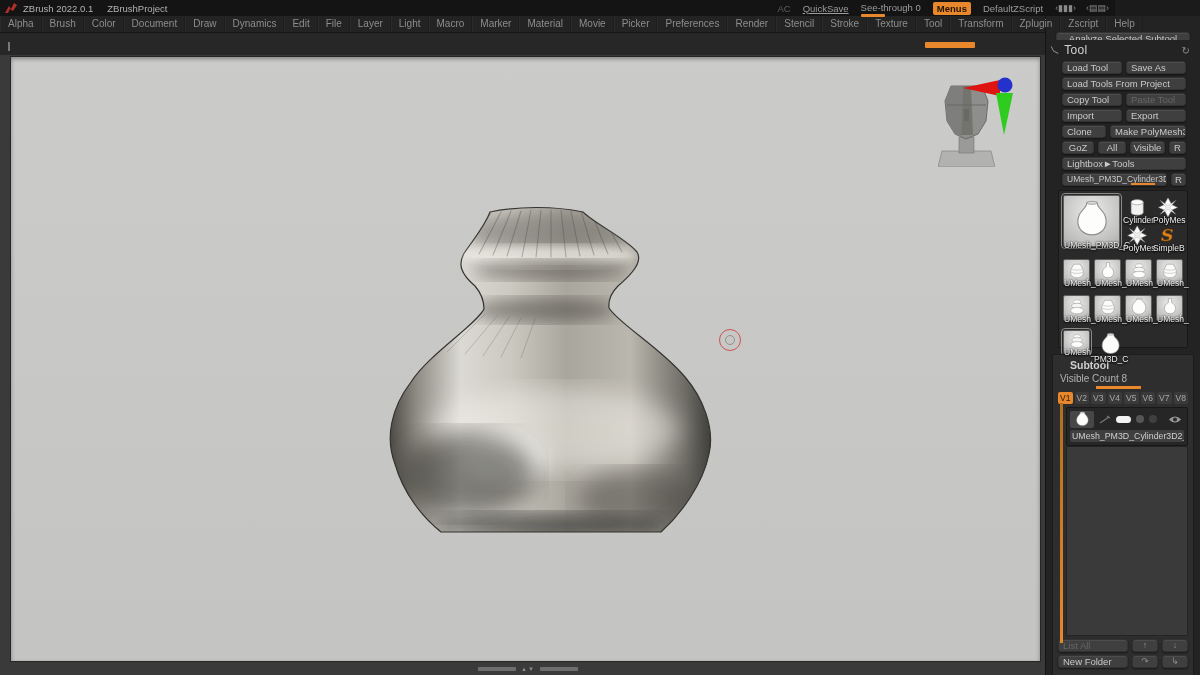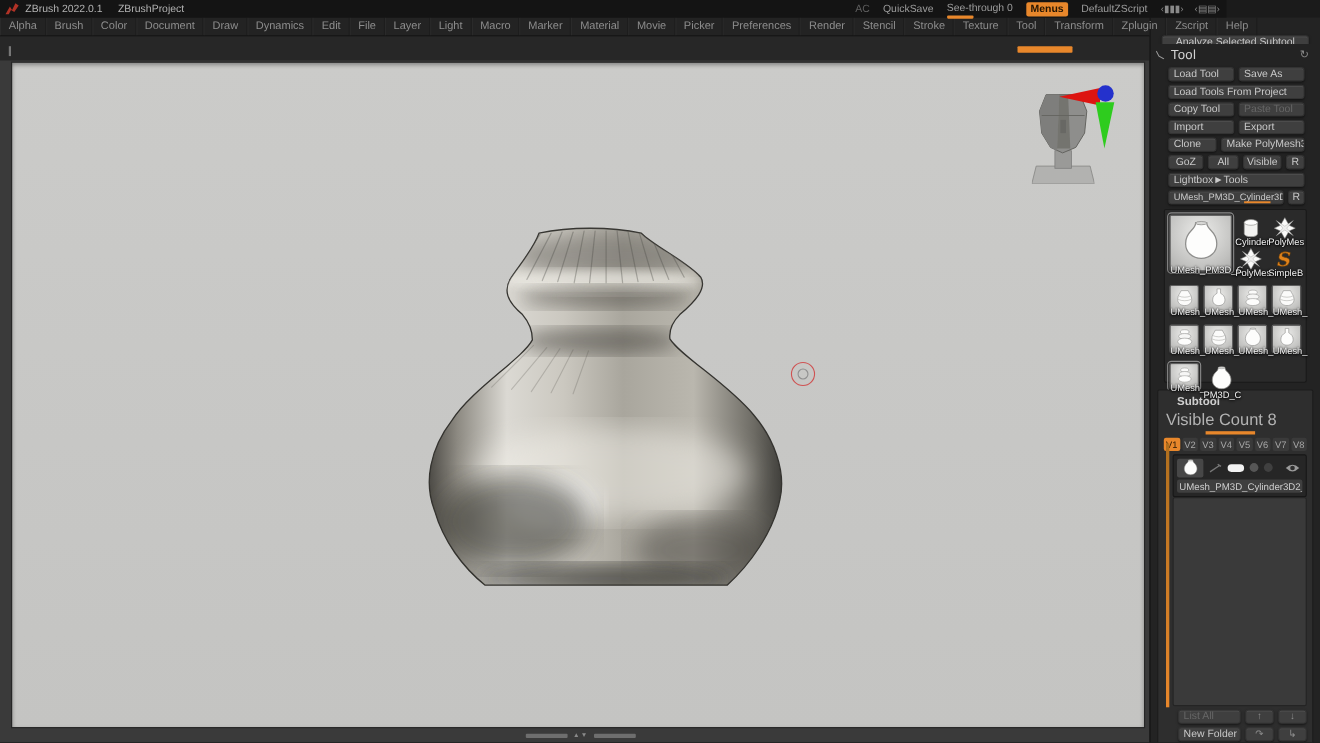--- a/index.html
+++ b/index.html
@@ -10,21 +10,21 @@
   
   #titlebar { position:absolute; left:0; top:0; width:1115px; height:16px;
     background:#141414; display:flex; align-items:center; font-size:9.5px;
     color:#8f8f8f; white-space:nowrap; z-index:30; }
   #titlebar .logo { width:14px; height:12px; margin:0 5px 0 4px; flex:0 0 auto; }
   .tb-app { color:#b3b3b3; margin-right:14px; }
   .tb-proj { color:#b3b3b3; margin-right:6px; }
   .tb-stats { color:#8a8a8a; letter-spacing:.2px; }
   .tb-right { margin-left:auto; display:flex; align-items:center; gap:12px; padding-right:6px; }
   .tb-ac { color:#5f5f5f; }
-  .tb-qs { color:#9c9c9c; }
+  .tb-qs { color:#9c9c9c;text-decoration:underline; }
   .tb-see { position:relative; color:#9c9c9c; padding-bottom:1px; }
   .tb-see .slider { position:absolute; left:0; bottom:-3px; width:24px; height:3px;
     background:#e8872b; border-radius:1px; }
   .tb-menus { background:#e8872b; color:#241503; padding:1px 4px; border-radius:2px;
     font-weight:bold; }
   .tb-zscript { color:#9c9c9c; }
   .tb-icons { display:flex; gap:10px; color:#8a8a8a; font-size:9px; }
 
   
   #menubar { position:absolute; left:0; top:16px; width:1045px; height:17px;
@@ -101,21 +101,21 @@
     text-shadow:0 1px 2px #000, 0 0 2px #000; white-space:nowrap; z-index:3; }
   .trow4 { display:flex; gap:4px; margin-top:10px; }
   .trow4 .thumb { width:29px; height:26px; }
   .trowD { display:flex; gap:4px; margin-top:9px; }
   .trowD .thumb { width:27px; height:24px; }
 
   
   .subtoolbox { margin:6px 6px 0 6px; background:#2e2e2e; border:1px solid #1c1c1c;
     border-radius:2px; padding:3px 5px; position:relative; height:355px; }
   .st-title { color:#cfcfcf; font-size:10.5px; padding:1px 0 2px 12px;font-weight:bold; }
-  .st-count { color:#b2b2b2; font-size:15px; padding-left:2px; }
+  .st-count { color:#b2b2b2; font-size:10px; padding-left:2px; }
   .st-count-slider { margin:2px 0 3px 38px; width:45px; height:3px; background:#e8872b; }
   .vtabs { display:flex; gap:2px; margin-bottom:3px; }
   .vtab { flex:1; background:#3a3a3a; color:#a8a8a8; font-size:8.5px; text-align:center;
     height:12px; line-height:12px; border-radius:2px; cursor:pointer; }
   .vtabs .vtab:first-child { background:#e8872b; color:#2a1a05; font-weight:normal; }
   .st-scroll { position:absolute; left:7px; top:48px; width:3px; height:240px;
     background:linear-gradient(#b06f1e, #e8872b); z-index:4; }
   .st-item { margin-left:8px; background:#262626; border:1px solid #171717; border-radius:2px;
     padding:2px 3px 0 3px; }
   .st-item-top { display:flex; align-items:center; gap:5px; height:18px; }
@@ -123,21 +123,21 @@
   .st-thumb svg { position:absolute; left:15%; top:2%; width:70%; height:96%; }
   .st-pen { width:12px; height:9px; opacity:.7; }
   .st-pill { width:15px; height:7px; background:#f2f2f2; border-radius:4px; }
   .st-dot { width:8px; height:8px; border-radius:50%; background:#565656; }
   .st-eye { width:14px; height:9px; margin-left:auto; margin-right:2px; }
   .st-item-label { background:#3f3f3f; border-radius:2px; margin:2px 0 3px 0; height:12px;
     font-size:8.8px; color:#cdcdcd; line-height:12px; padding:0 2px; white-space:nowrap;
     overflow:hidden; }
   .st-list { margin-left:8px; height:190px; background:#3a3a3a; border:1px solid #242424;
     border-radius:2px; }
-  .st-btnrow { display:grid; gap:4px; margin-top:3px;margin-left:13px; }
+  .st-btnrow { display:grid; gap:4px; margin-top:3px; }
   .st-r1 { grid-template-columns:1fr 26px 26px; }
   .st-r2 { grid-template-columns:1fr 26px 26px; margin-top:3px; }
   .st-r3 { grid-template-columns:1fr 1fr; margin-top:15px; }
   .st-btnrow .pbtn.arrow { text-align:center; color:#8e8e8e; padding:0; font-size:9px; }
 
   svg text { font-family:"DejaVu Serif", serif; }
 </style>
 </head>
 <body>
 

